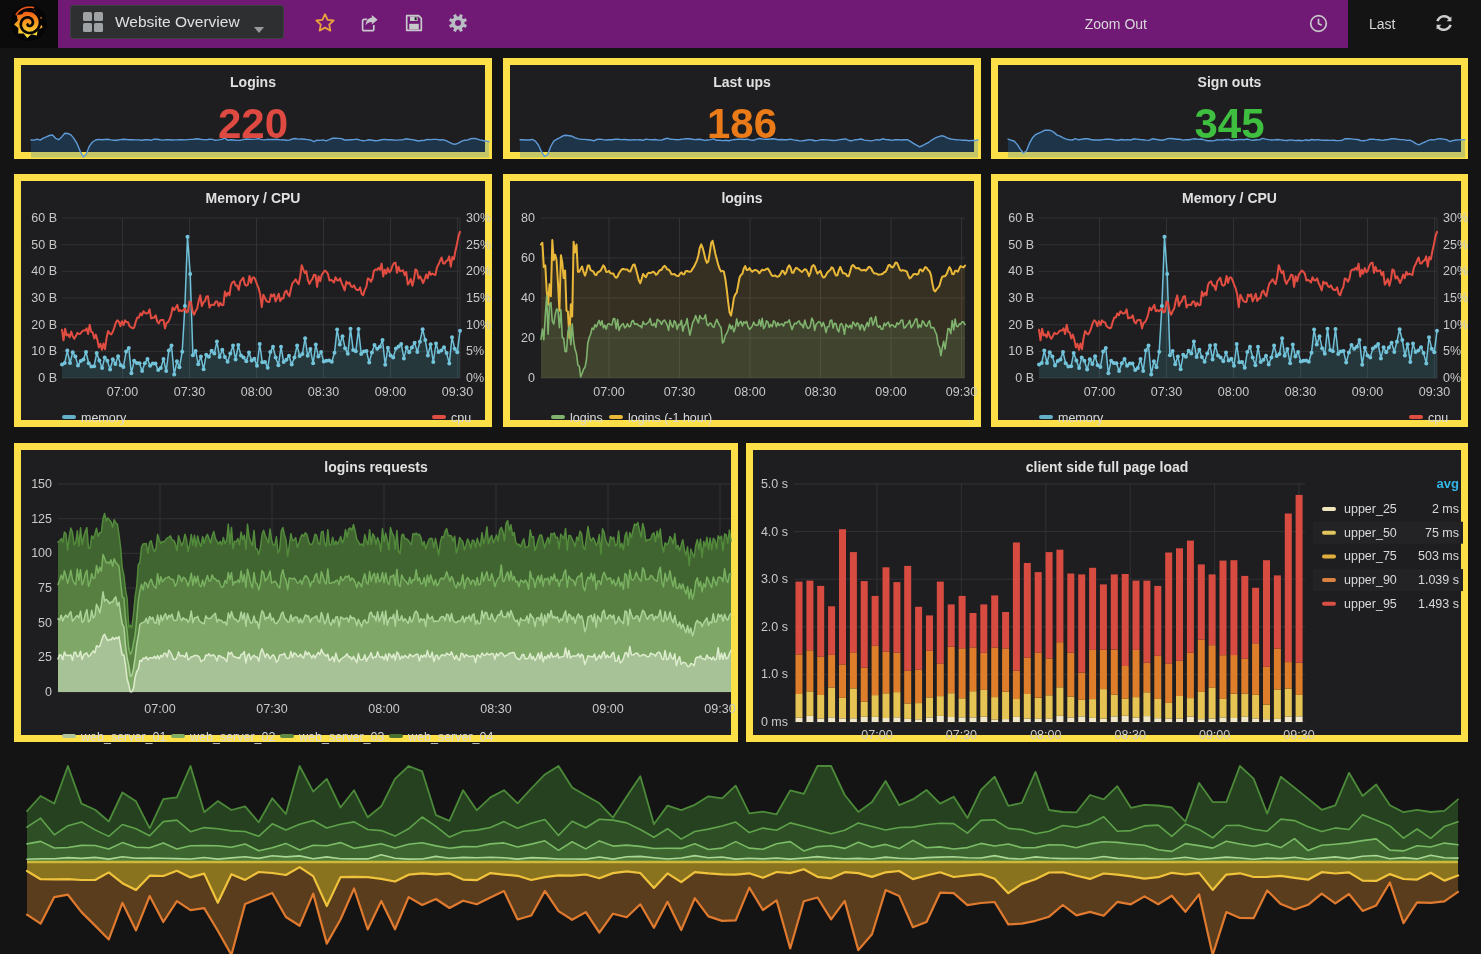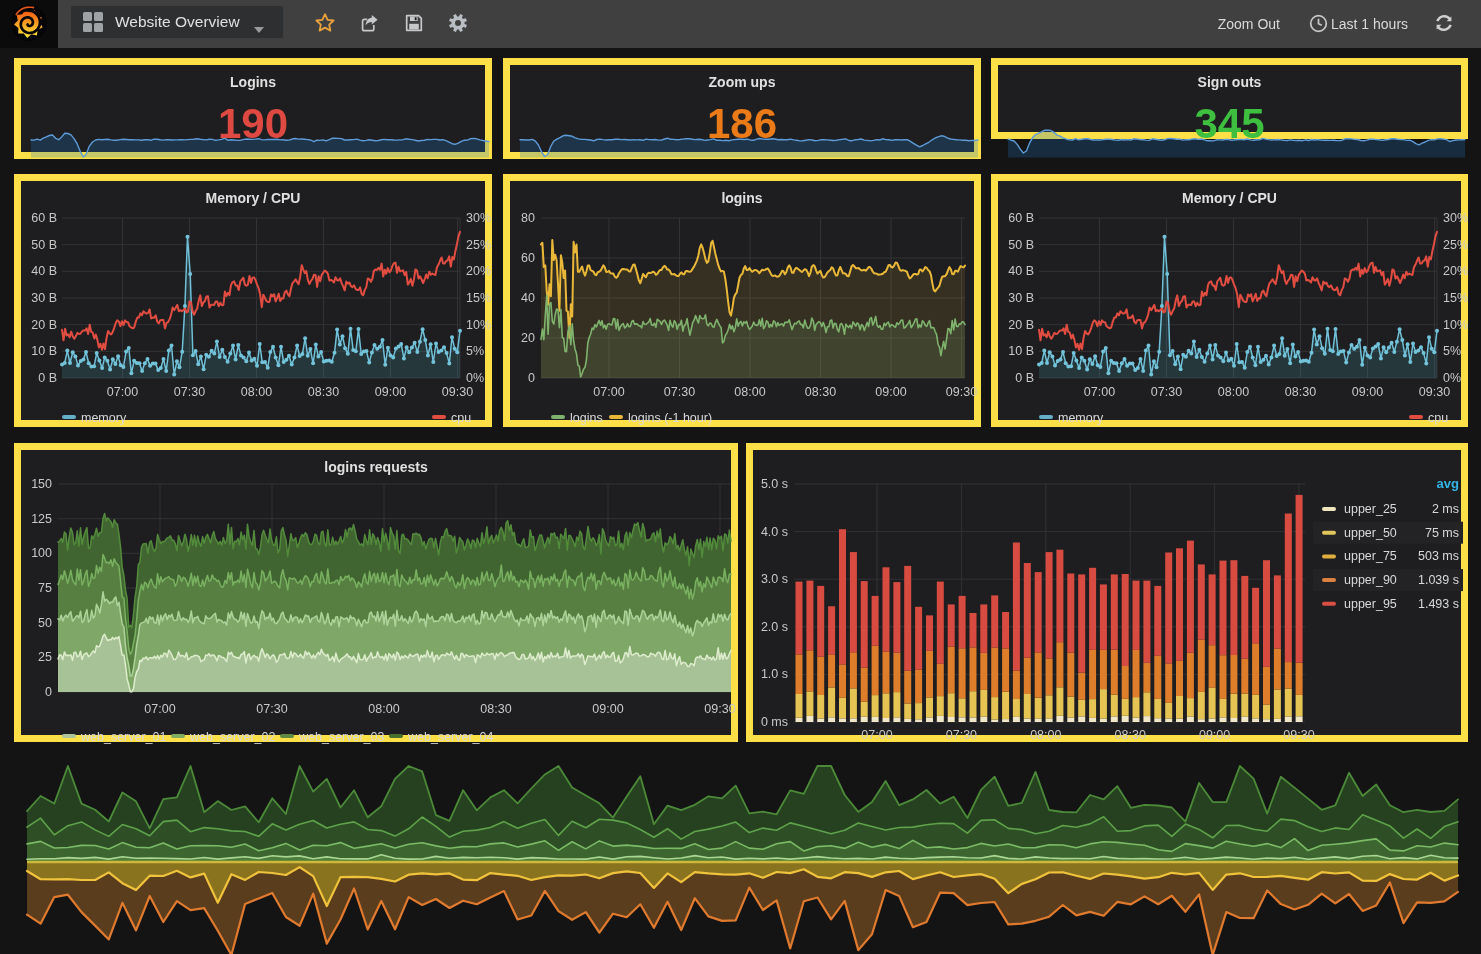--- a/index.html
+++ b/index.html
@@ -1,24 +1,24 @@
 <!DOCTYPE html>
 <html><head><meta charset="utf-8"><style>
 * { margin:0; padding:0; box-sizing:border-box; }
 html,body { width:1481px; height:954px; overflow:hidden; background:#141415;
   font-family:"Liberation Sans", sans-serif; }
-.navbar { position:absolute; left:0; top:0; width:1481px; height:48px; background:#404040; }
+.navbar { position:absolute; left:0; top:0; width:1348px; height:48px; background:#701a75; }
 .logobox { position:absolute; left:0; top:0; width:58px; height:48px; background:#0b0b0c; }
 .dbbtn { position:absolute; left:70px; top:5px; width:214px; height:34px; background:#2e2f31;
   border:1px solid #3e3f41; border-radius:3px; display:flex; align-items:center; }
 .gridicon { margin-left:10px; height:24px; }
 .dbname { color:#e0e0e1; font-size:15.5px; margin-left:10px; white-space:nowrap; }
 .caret { margin-left:14px; height:6px; }
 .nicon { position:absolute; }
-.ntext { position:absolute; top:0; height:48px; line-height:48px; color:#d8d9da; font-size:14px; }
+.ntext { position:absolute; top:0; height:48px; line-height:48px; color:#d8d9da; font-size:14px;margin-left:38px; }
 .panel { position:absolute; background:#1e1e20; border:7px solid #fde047; }
 .panel.transparent { background:none; border:none; }
 .ptitle { position:absolute; left:0; right:0; top:9px; text-align:center; color:#e0e0e0;
   font-size:14px; font-weight:bold; }
 .fillsvg { position:absolute; left:0; top:0; }
 .bignum { position:absolute; left:0; right:0; top:36px; text-align:center;
   font-size:42px; font-weight:bold; line-height:46px; }
 </style></head><body>
 <div class="navbar">
     <div class="logobox"><svg width="58" height="48" viewBox="0 0 58 48">
@@ -72,31 +72,31 @@
         <path d="M17.4 3.4 L17.4 8.2 L12.6 8.2 L14.5 6.3 A5.9 5.9 0 0 0 4.6 8.4 L2.2 7.8 A8.3 8.3 0 0 1 16.2 4.6 Z" fill="#cdced0"></path>
         <path d="M2.6 16.6 L2.6 11.8 L7.4 11.8 L5.5 13.7 A5.9 5.9 0 0 0 15.4 11.6 L17.8 12.2 A8.3 8.3 0 0 1 3.8 15.4 Z" fill="#cdced0"></path>
       </svg></span>
   </div>
 <div class="panel" style="left:14px;top:58px;width:478px;height:101px">
     <div class="ptitle">Logins</div>
     <svg class="fillsvg" width="478" height="101" viewBox="0 0 478 101">
       <polygon points="10.0,75.0 13.1,75.1 16.1,74.1 19.2,75.1 22.3,73.1 25.4,71.8 28.4,70.5 31.5,70.0 34.6,73.3 37.7,74.7 40.7,71.9 43.8,68.2 46.9,68.5 50.0,69.9 53.0,73.6 56.1,78.7 59.2,86.3 62.3,91.9 65.3,89.0 68.4,81.1 71.5,77.0 74.6,75.0 77.6,74.4 80.7,74.7 83.8,74.5 86.8,74.3 89.9,74.9 93.0,75.2 96.1,75.2 99.1,74.6 102.2,74.3 105.3,74.5 108.4,74.8 111.4,74.7 114.5,74.9 117.6,74.9 120.7,75.3 123.7,74.7 126.8,74.6 129.9,75.3 133.0,74.1 136.0,74.2 139.1,74.7 142.2,75.1 145.2,74.6 148.3,74.8 151.4,75.0 154.5,74.9 157.5,74.8 160.6,74.6 163.7,74.9 166.8,74.6 169.8,74.4 172.9,74.3 176.0,73.8 179.1,74.3 182.1,74.6 185.2,74.9 188.3,74.2 191.4,74.4 194.4,75.3 197.5,74.9 200.6,74.4 203.7,73.2 206.7,75.2 209.8,74.8 212.9,75.0 215.9,75.4 219.0,75.4 222.1,74.6 225.2,74.0 228.2,74.2 231.3,74.4 234.4,74.1 237.5,73.7 240.5,74.6 243.6,74.9 246.7,74.4 249.8,74.5 252.8,74.5 255.9,74.2 259.0,74.9 262.1,74.8 265.1,75.2 268.2,75.1 271.3,74.0 274.3,73.5 277.4,74.1 280.5,74.0 283.6,74.2 286.6,74.6 289.7,75.0 292.8,76.6 295.9,75.1 298.9,75.4 302.0,74.9 305.1,75.9 308.2,74.7 311.2,73.3 314.3,73.3 317.4,73.4 320.5,73.6 323.5,75.0 326.6,75.0 329.7,74.8 332.8,74.6 335.8,74.1 338.9,75.1 342.0,75.8 345.0,75.4 348.1,74.8 351.2,75.2 354.3,75.8 357.3,75.5 360.4,74.7 363.5,74.4 366.6,74.7 369.6,74.7 372.7,75.0 375.8,75.1 378.9,74.9 381.9,74.7 385.0,73.8 388.1,74.3 391.2,74.6 394.2,75.2 397.3,76.0 400.4,75.5 403.4,75.2 406.5,74.4 409.6,74.6 412.7,74.4 415.7,74.4 418.8,75.0 421.9,74.7 425.0,75.6 428.0,77.1 431.1,78.7 434.2,79.3 437.3,78.1 440.3,76.3 443.4,75.2 446.5,75.1 449.6,73.7 452.6,73.4 455.7,73.8 458.8,74.9 461.9,75.5 464.9,76.0 468.0,76.6 468.0,92.5 10.0,92.5" fill="#1f78c1" fill-opacity="0.25" stroke="none"></polygon>
       <polyline points="10.0,75.0 13.1,75.1 16.1,74.1 19.2,75.1 22.3,73.1 25.4,71.8 28.4,70.5 31.5,70.0 34.6,73.3 37.7,74.7 40.7,71.9 43.8,68.2 46.9,68.5 50.0,69.9 53.0,73.6 56.1,78.7 59.2,86.3 62.3,91.9 65.3,89.0 68.4,81.1 71.5,77.0 74.6,75.0 77.6,74.4 80.7,74.7 83.8,74.5 86.8,74.3 89.9,74.9 93.0,75.2 96.1,75.2 99.1,74.6 102.2,74.3 105.3,74.5 108.4,74.8 111.4,74.7 114.5,74.9 117.6,74.9 120.7,75.3 123.7,74.7 126.8,74.6 129.9,75.3 133.0,74.1 136.0,74.2 139.1,74.7 142.2,75.1 145.2,74.6 148.3,74.8 151.4,75.0 154.5,74.9 157.5,74.8 160.6,74.6 163.7,74.9 166.8,74.6 169.8,74.4 172.9,74.3 176.0,73.8 179.1,74.3 182.1,74.6 185.2,74.9 188.3,74.2 191.4,74.4 194.4,75.3 197.5,74.9 200.6,74.4 203.7,73.2 206.7,75.2 209.8,74.8 212.9,75.0 215.9,75.4 219.0,75.4 222.1,74.6 225.2,74.0 228.2,74.2 231.3,74.4 234.4,74.1 237.5,73.7 240.5,74.6 243.6,74.9 246.7,74.4 249.8,74.5 252.8,74.5 255.9,74.2 259.0,74.9 262.1,74.8 265.1,75.2 268.2,75.1 271.3,74.0 274.3,73.5 277.4,74.1 280.5,74.0 283.6,74.2 286.6,74.6 289.7,75.0 292.8,76.6 295.9,75.1 298.9,75.4 302.0,74.9 305.1,75.9 308.2,74.7 311.2,73.3 314.3,73.3 317.4,73.4 320.5,73.6 323.5,75.0 326.6,75.0 329.7,74.8 332.8,74.6 335.8,74.1 338.9,75.1 342.0,75.8 345.0,75.4 348.1,74.8 351.2,75.2 354.3,75.8 357.3,75.5 360.4,74.7 363.5,74.4 366.6,74.7 369.6,74.7 372.7,75.0 375.8,75.1 378.9,74.9 381.9,74.7 385.0,73.8 388.1,74.3 391.2,74.6 394.2,75.2 397.3,76.0 400.4,75.5 403.4,75.2 406.5,74.4 409.6,74.6 412.7,74.4 415.7,74.4 418.8,75.0 421.9,74.7 425.0,75.6 428.0,77.1 431.1,78.7 434.2,79.3 437.3,78.1 440.3,76.3 443.4,75.2 446.5,75.1 449.6,73.7 452.6,73.4 455.7,73.8 458.8,74.9 461.9,75.5 464.9,76.0 468.0,76.6" fill="none" stroke="#5e9bd8" stroke-width="1.4" stroke-opacity="1.0" stroke-linejoin="round" stroke-linecap="round"></polyline>
     </svg>
-    <div class="bignum" style="color:#de4a41">190</div>
+    <div class="bignum" style="color:#de4a41">220</div>
   </div>
 <div class="panel" style="left:503px;top:58px;width:478px;height:101px">
-    <div class="ptitle">Zoom ups</div>
+    <div class="ptitle">Last ups</div>
     <svg class="fillsvg" width="478" height="101" viewBox="0 0 478 101">
       <polygon points="10.0,74.8 13.1,74.7 16.1,75.0 19.2,75.0 22.3,74.4 25.4,76.1 28.4,80.0 31.5,86.7 34.6,91.5 37.7,89.5 40.7,81.5 43.8,76.2 46.9,74.2 50.0,72.6 53.0,70.8 56.1,70.2 59.2,70.7 62.3,71.3 65.3,72.9 68.4,73.9 71.5,74.4 74.6,74.4 77.6,74.7 80.7,75.0 83.8,75.8 86.8,74.5 89.9,74.1 93.0,74.6 96.1,75.0 99.1,74.7 102.2,74.7 105.3,74.3 108.4,74.2 111.4,74.6 114.5,74.5 117.6,74.7 120.7,75.0 123.7,74.6 126.8,74.9 129.9,74.8 133.0,75.3 136.0,74.1 139.1,74.6 142.2,74.7 145.2,74.5 148.3,75.1 151.4,75.1 154.5,74.0 157.5,73.2 160.6,74.3 163.7,74.4 166.8,74.8 169.8,74.5 172.9,74.1 176.0,73.7 179.1,73.8 182.1,74.2 185.2,74.6 188.3,74.3 191.4,74.5 194.4,75.4 197.5,75.0 200.6,74.6 203.7,73.9 206.7,75.3 209.8,75.2 212.9,75.6 215.9,75.2 219.0,75.7 222.1,74.9 225.2,74.5 228.2,74.3 231.3,74.2 234.4,74.5 237.5,74.2 240.5,75.1 243.6,75.3 246.7,74.1 249.8,73.5 252.8,74.1 255.9,74.3 259.0,74.2 262.1,73.8 265.1,74.0 268.2,74.8 271.3,74.5 274.3,74.7 277.4,74.8 280.5,74.1 283.6,74.9 286.6,75.3 289.7,75.9 292.8,75.8 295.9,75.2 298.9,74.6 302.0,75.0 305.1,75.7 308.2,75.4 311.2,74.6 314.3,74.7 317.4,74.9 320.5,75.2 323.5,75.5 326.6,75.2 329.7,74.6 332.8,74.3 335.8,73.9 338.9,75.5 342.0,75.7 345.0,74.8 348.1,74.5 351.2,74.0 354.3,75.1 357.3,75.4 360.4,75.9 363.5,75.4 366.6,74.6 369.6,75.0 372.7,73.8 375.8,74.6 378.9,74.7 381.9,75.4 385.0,74.7 388.1,74.6 391.2,75.0 394.2,74.8 397.3,74.6 400.4,76.4 403.4,78.3 406.5,80.2 409.6,81.8 412.7,80.5 415.7,78.8 418.8,77.3 421.9,75.0 425.0,73.1 428.0,71.8 431.1,70.8 434.2,71.3 437.3,72.8 440.3,74.0 443.4,74.4 446.5,74.8 449.6,74.9 452.6,75.3 455.7,75.2 458.8,75.8 461.9,75.4 464.9,75.5 468.0,75.0 468.0,92.5 10.0,92.5" fill="#1f78c1" fill-opacity="0.25" stroke="none"></polygon>
       <polyline points="10.0,74.8 13.1,74.7 16.1,75.0 19.2,75.0 22.3,74.4 25.4,76.1 28.4,80.0 31.5,86.7 34.6,91.5 37.7,89.5 40.7,81.5 43.8,76.2 46.9,74.2 50.0,72.6 53.0,70.8 56.1,70.2 59.2,70.7 62.3,71.3 65.3,72.9 68.4,73.9 71.5,74.4 74.6,74.4 77.6,74.7 80.7,75.0 83.8,75.8 86.8,74.5 89.9,74.1 93.0,74.6 96.1,75.0 99.1,74.7 102.2,74.7 105.3,74.3 108.4,74.2 111.4,74.6 114.5,74.5 117.6,74.7 120.7,75.0 123.7,74.6 126.8,74.9 129.9,74.8 133.0,75.3 136.0,74.1 139.1,74.6 142.2,74.7 145.2,74.5 148.3,75.1 151.4,75.1 154.5,74.0 157.5,73.2 160.6,74.3 163.7,74.4 166.8,74.8 169.8,74.5 172.9,74.1 176.0,73.7 179.1,73.8 182.1,74.2 185.2,74.6 188.3,74.3 191.4,74.5 194.4,75.4 197.5,75.0 200.6,74.6 203.7,73.9 206.7,75.3 209.8,75.2 212.9,75.6 215.9,75.2 219.0,75.7 222.1,74.9 225.2,74.5 228.2,74.3 231.3,74.2 234.4,74.5 237.5,74.2 240.5,75.1 243.6,75.3 246.7,74.1 249.8,73.5 252.8,74.1 255.9,74.3 259.0,74.2 262.1,73.8 265.1,74.0 268.2,74.8 271.3,74.5 274.3,74.7 277.4,74.8 280.5,74.1 283.6,74.9 286.6,75.3 289.7,75.9 292.8,75.8 295.9,75.2 298.9,74.6 302.0,75.0 305.1,75.7 308.2,75.4 311.2,74.6 314.3,74.7 317.4,74.9 320.5,75.2 323.5,75.5 326.6,75.2 329.7,74.6 332.8,74.3 335.8,73.9 338.9,75.5 342.0,75.7 345.0,74.8 348.1,74.5 351.2,74.0 354.3,75.1 357.3,75.4 360.4,75.9 363.5,75.4 366.6,74.6 369.6,75.0 372.7,73.8 375.8,74.6 378.9,74.7 381.9,75.4 385.0,74.7 388.1,74.6 391.2,75.0 394.2,74.8 397.3,74.6 400.4,76.4 403.4,78.3 406.5,80.2 409.6,81.8 412.7,80.5 415.7,78.8 418.8,77.3 421.9,75.0 425.0,73.1 428.0,71.8 431.1,70.8 434.2,71.3 437.3,72.8 440.3,74.0 443.4,74.4 446.5,74.8 449.6,74.9 452.6,75.3 455.7,75.2 458.8,75.8 461.9,75.4 464.9,75.5 468.0,75.0" fill="none" stroke="#5e9bd8" stroke-width="1.4" stroke-opacity="1.0" stroke-linejoin="round" stroke-linecap="round"></polyline>
     </svg>
     <div class="bignum" style="color:#eb7b18">186</div>
   </div>
-<div class="panel" style="left:991px;top:58px;width:477px;height:81px">
+<div class="panel" style="left:991px;top:58px;width:477px;height:101px">
     <div class="ptitle">Sign outs</div>
     <svg class="fillsvg" width="477" height="101" viewBox="0 0 477 101">
       <polygon points="10.0,74.1 13.1,75.2 16.1,76.0 19.2,79.4 22.3,84.1 25.3,88.0 28.4,86.0 31.5,78.2 34.5,72.8 37.6,69.6 40.7,68.1 43.7,66.9 46.8,65.2 49.9,65.1 52.9,65.5 56.0,67.4 59.1,70.1 62.1,71.2 65.2,72.8 68.3,74.1 71.3,74.7 74.4,75.0 77.5,73.7 80.5,74.8 83.6,74.3 86.7,73.7 89.7,73.8 92.8,74.5 95.9,75.0 98.9,75.0 102.0,75.0 105.1,74.6 108.1,74.2 111.2,74.1 114.3,74.5 117.3,75.1 120.4,75.2 123.5,74.5 126.6,75.0 129.6,74.6 132.7,75.0 135.8,73.8 138.8,74.1 141.9,74.5 145.0,74.7 148.0,75.1 151.1,75.4 154.2,73.8 157.2,74.2 160.3,74.7 163.4,75.2 166.4,74.8 169.5,73.6 172.6,73.5 175.6,73.7 178.7,74.3 181.8,74.2 184.8,75.1 187.9,74.6 191.0,74.8 194.0,74.1 197.1,73.8 200.2,74.4 203.2,74.0 206.3,74.9 209.4,75.7 212.4,75.8 215.5,75.9 218.6,74.8 221.6,74.9 224.7,75.0 227.8,74.4 230.8,74.5 233.9,75.4 237.0,74.7 240.0,74.6 243.1,74.4 246.2,74.7 249.2,74.0 252.3,74.9 255.4,75.3 258.4,74.8 261.5,74.9 264.6,73.4 267.6,74.1 270.7,74.6 273.8,75.0 276.8,74.8 279.9,74.5 283.0,74.9 286.0,75.3 289.1,75.5 292.2,74.9 295.2,75.3 298.3,75.5 301.4,75.3 304.4,75.7 307.5,74.8 310.6,75.5 313.6,74.5 316.7,75.0 319.8,74.6 322.8,75.0 325.9,75.3 329.0,75.1 332.0,75.4 335.1,75.2 338.2,75.5 341.2,75.6 344.3,75.2 347.4,73.7 350.4,73.7 353.5,73.9 356.6,74.4 359.7,74.5 362.7,75.5 365.8,75.8 368.9,75.1 371.9,74.3 375.0,74.1 378.1,74.6 381.1,74.7 384.2,75.4 387.3,74.8 390.3,74.5 393.4,73.8 396.5,73.8 399.5,74.3 402.6,74.6 405.7,74.6 408.7,75.4 411.8,75.2 414.9,76.7 417.9,78.6 421.0,79.8 424.1,78.2 427.1,77.0 430.2,75.4 433.3,74.6 436.3,74.9 439.4,73.9 442.5,73.7 445.5,74.1 448.6,74.6 451.7,76.5 454.7,75.6 457.8,75.0 460.9,74.9 463.9,74.7 467.0,74.6 467.0,92.5 10.0,92.5" fill="#1f78c1" fill-opacity="0.25" stroke="none"></polygon>
       <polyline points="10.0,74.1 13.1,75.2 16.1,76.0 19.2,79.4 22.3,84.1 25.3,88.0 28.4,86.0 31.5,78.2 34.5,72.8 37.6,69.6 40.7,68.1 43.7,66.9 46.8,65.2 49.9,65.1 52.9,65.5 56.0,67.4 59.1,70.1 62.1,71.2 65.2,72.8 68.3,74.1 71.3,74.7 74.4,75.0 77.5,73.7 80.5,74.8 83.6,74.3 86.7,73.7 89.7,73.8 92.8,74.5 95.9,75.0 98.9,75.0 102.0,75.0 105.1,74.6 108.1,74.2 111.2,74.1 114.3,74.5 117.3,75.1 120.4,75.2 123.5,74.5 126.6,75.0 129.6,74.6 132.7,75.0 135.8,73.8 138.8,74.1 141.9,74.5 145.0,74.7 148.0,75.1 151.1,75.4 154.2,73.8 157.2,74.2 160.3,74.7 163.4,75.2 166.4,74.8 169.5,73.6 172.6,73.5 175.6,73.7 178.7,74.3 181.8,74.2 184.8,75.1 187.9,74.6 191.0,74.8 194.0,74.1 197.1,73.8 200.2,74.4 203.2,74.0 206.3,74.9 209.4,75.7 212.4,75.8 215.5,75.9 218.6,74.8 221.6,74.9 224.7,75.0 227.8,74.4 230.8,74.5 233.9,75.4 237.0,74.7 240.0,74.6 243.1,74.4 246.2,74.7 249.2,74.0 252.3,74.9 255.4,75.3 258.4,74.8 261.5,74.9 264.6,73.4 267.6,74.1 270.7,74.6 273.8,75.0 276.8,74.8 279.9,74.5 283.0,74.9 286.0,75.3 289.1,75.5 292.2,74.9 295.2,75.3 298.3,75.5 301.4,75.3 304.4,75.7 307.5,74.8 310.6,75.5 313.6,74.5 316.7,75.0 319.8,74.6 322.8,75.0 325.9,75.3 329.0,75.1 332.0,75.4 335.1,75.2 338.2,75.5 341.2,75.6 344.3,75.2 347.4,73.7 350.4,73.7 353.5,73.9 356.6,74.4 359.7,74.5 362.7,75.5 365.8,75.8 368.9,75.1 371.9,74.3 375.0,74.1 378.1,74.6 381.1,74.7 384.2,75.4 387.3,74.8 390.3,74.5 393.4,73.8 396.5,73.8 399.5,74.3 402.6,74.6 405.7,74.6 408.7,75.4 411.8,75.2 414.9,76.7 417.9,78.6 421.0,79.8 424.1,78.2 427.1,77.0 430.2,75.4 433.3,74.6 436.3,74.9 439.4,73.9 442.5,73.7 445.5,74.1 448.6,74.6 451.7,76.5 454.7,75.6 457.8,75.0 460.9,74.9 463.9,74.7 467.0,74.6" fill="none" stroke="#5e9bd8" stroke-width="1.4" stroke-opacity="1.0" stroke-linejoin="round" stroke-linecap="round"></polyline>
     </svg>
     <div class="bignum" style="color:#3fbf40">345</div>
   </div>
 <div class="panel" style="left:14px;top:174px;width:478px;height:253px">
     <div class="ptitle">Memory / CPU</div>
     <svg class="fillsvg" width="478" height="253" viewBox="0 0 478 253">
@@ -565,20 +565,21 @@
       <text x="60.0" y="291.0" font-family="Liberation Sans, sans-serif" font-size="12.5" fill="#d8d9da" text-anchor="start" font-weight="normal">web_server_01</text>
       <rect x="150.0" y="284.0" width="14" height="4" rx="2" fill="#7fae63"></rect>
       <text x="169.0" y="291.0" font-family="Liberation Sans, sans-serif" font-size="12.5" fill="#d8d9da" text-anchor="start" font-weight="normal">web_server_02</text>
       <rect x="259.0" y="284.0" width="14" height="4" rx="2" fill="#5e8a44"></rect>
       <text x="278.0" y="291.0" font-family="Liberation Sans, sans-serif" font-size="12.5" fill="#d8d9da" text-anchor="start" font-weight="normal">web_server_03</text>
       <rect x="368.0" y="284.0" width="14" height="4" rx="2" fill="#49702f"></rect>
       <text x="387.0" y="291.0" font-family="Liberation Sans, sans-serif" font-size="12.5" fill="#d8d9da" text-anchor="start" font-weight="normal">web_server_04</text>
     </svg>
   </div>
 <div class="panel" style="left:746px;top:443px;width:722px;height:299px">
+    <div class="ptitle">client side full page load</div>
     <svg class="fillsvg" width="722" height="299" viewBox="0 0 722 299">
       <line x1="41" y1="272.0" x2="552" y2="272.0" stroke="#323236" stroke-width="1"></line>
       <line x1="41" y1="224.4" x2="552" y2="224.4" stroke="#323236" stroke-width="1"></line>
       <line x1="41" y1="176.8" x2="552" y2="176.8" stroke="#323236" stroke-width="1"></line>
       <line x1="41" y1="129.2" x2="552" y2="129.2" stroke="#323236" stroke-width="1"></line>
       <line x1="41" y1="81.6" x2="552" y2="81.6" stroke="#323236" stroke-width="1"></line>
       <line x1="41" y1="34.0" x2="552" y2="34.0" stroke="#323236" stroke-width="1"></line>
       <line x1="124.0" y1="34" x2="124.0" y2="272" stroke="#323236" stroke-width="1"></line>
       <line x1="208.4" y1="34" x2="208.4" y2="272" stroke="#323236" stroke-width="1"></line>
       <line x1="292.8" y1="34" x2="292.8" y2="272" stroke="#323236" stroke-width="1"></line>

